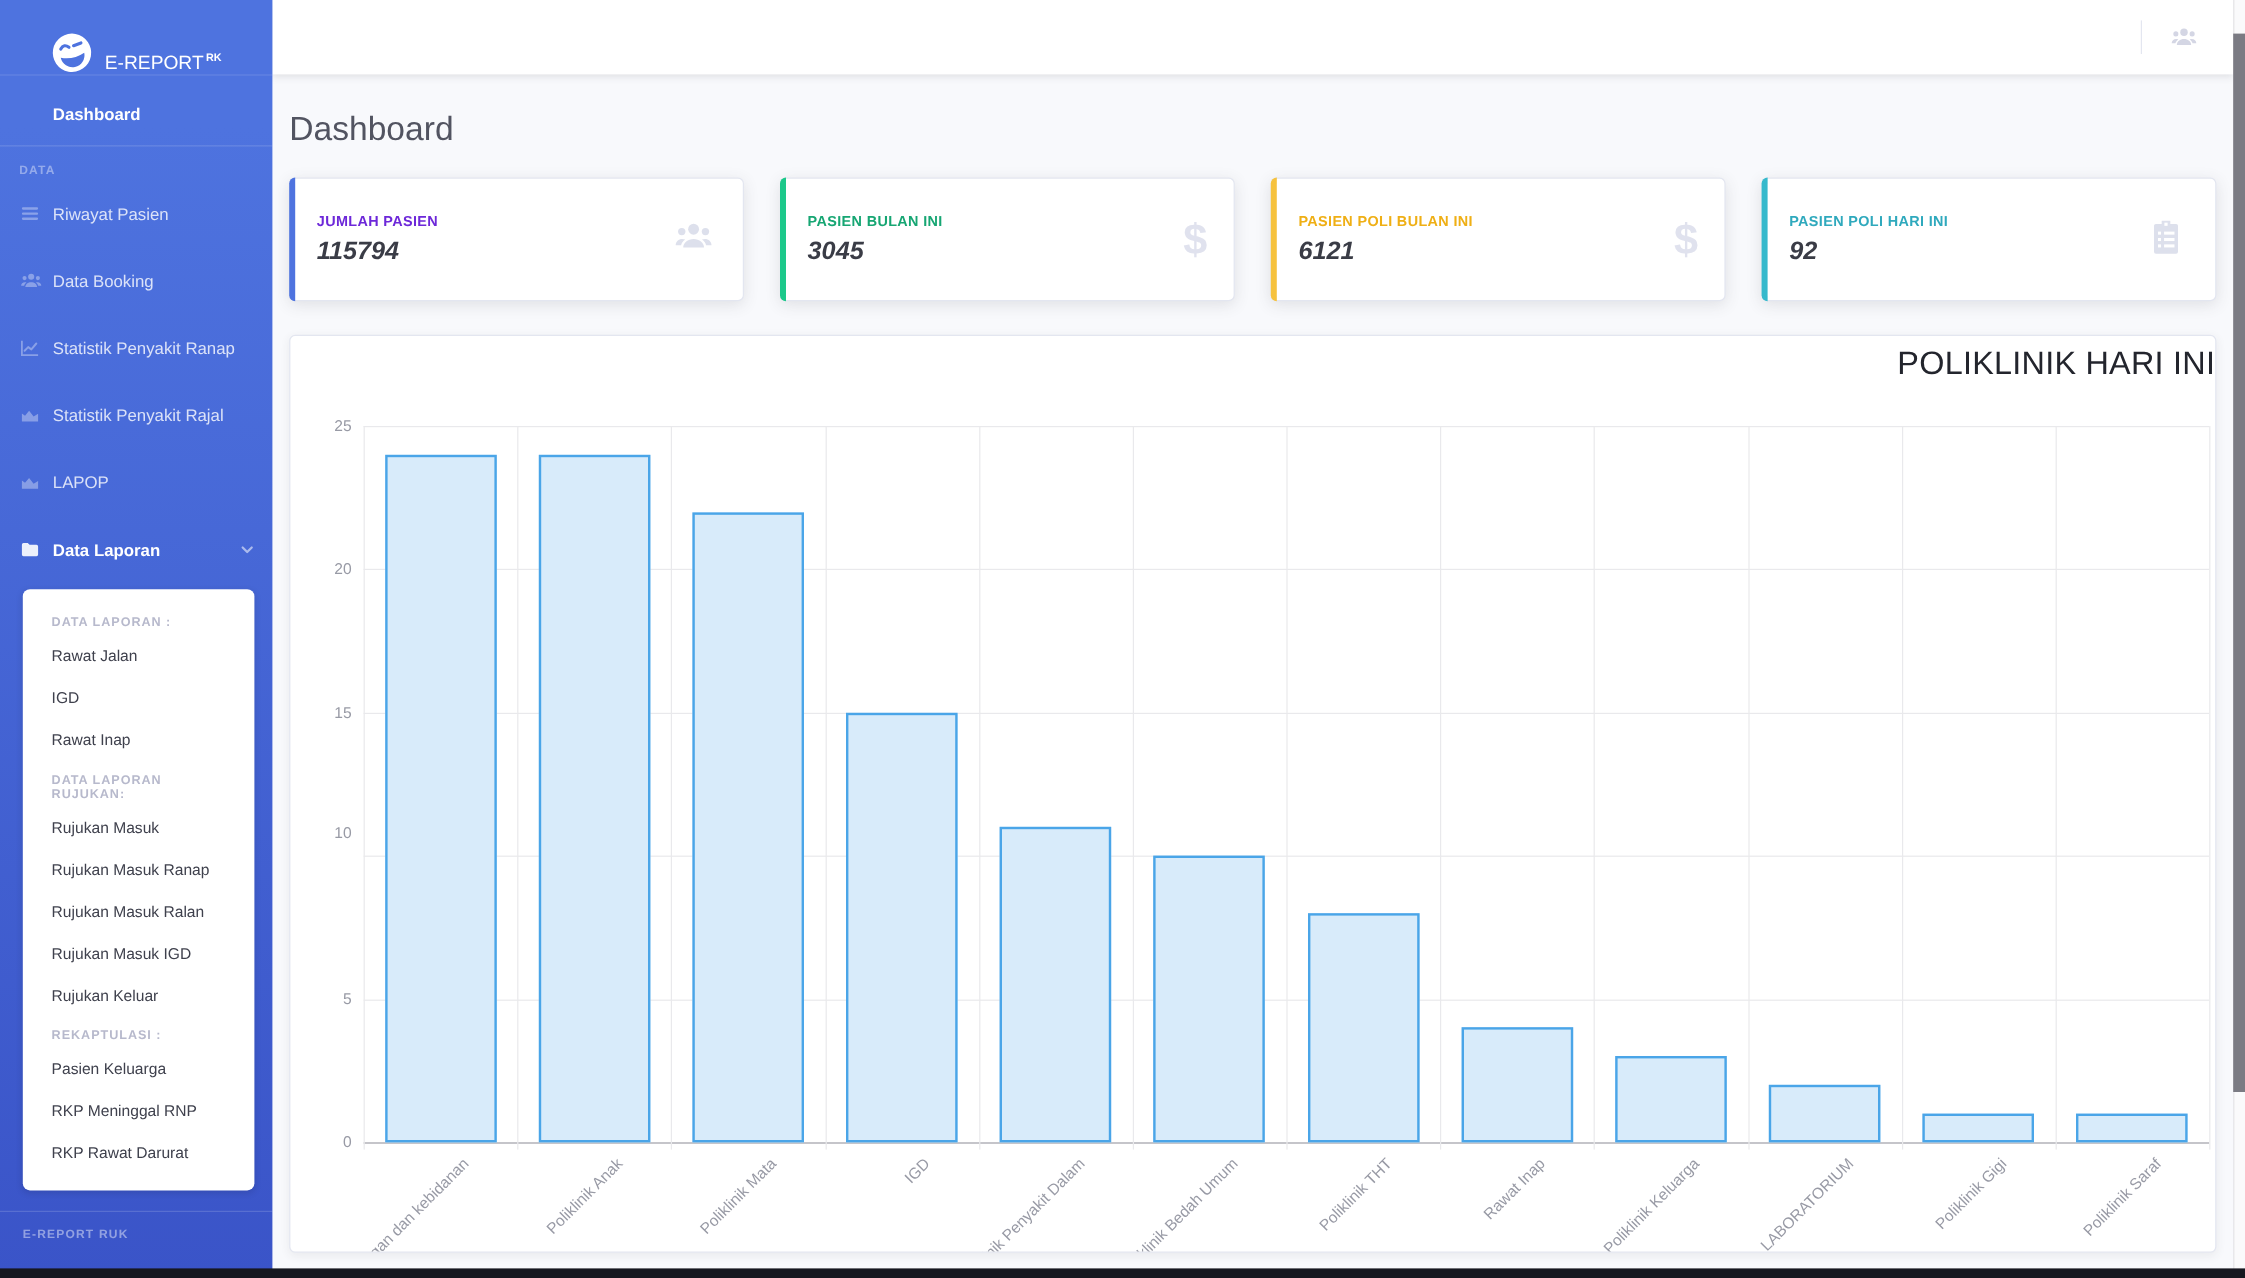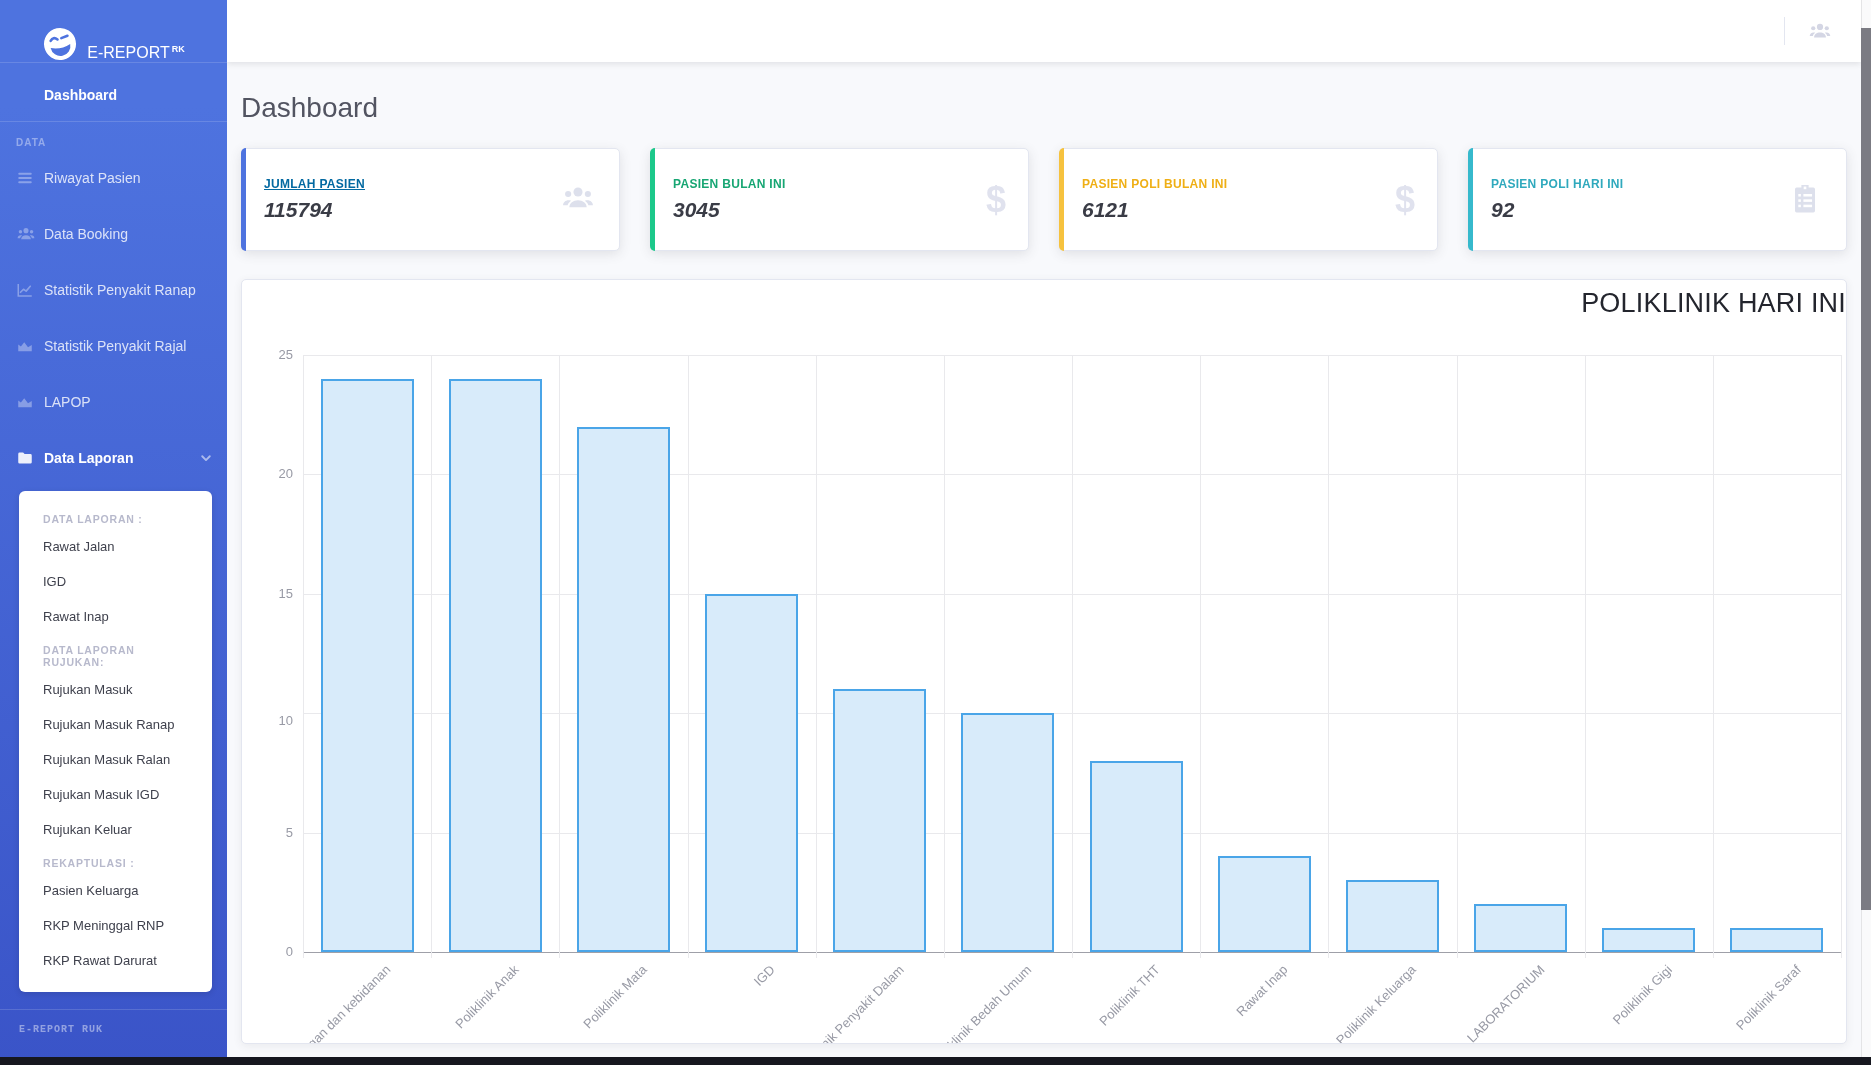--- a/index.html
+++ b/index.html
@@ -46,21 +46,21 @@
   .submenu-header {
     font-size: 10.5px; font-weight: bold; color: #b7b9cc;
     letter-spacing: 0.8px; padding: 10px 24px 4px 24px; text-transform: uppercase;
   }
   .submenu-item {
     font-size: 13px; color: #3f414d; padding: 10px 24px; cursor: pointer;
   }
   .sidebar-footer-divider { margin-top: 17px; }
   .sidebar-footer-heading {
     font-size: 10px; font-weight: bold; letter-spacing: 1px;
-    color: rgba(255,255,255,0.45); padding: 14px 0 0 19px; text-transform: uppercase; font-family: Liberation Mono, monospace;
+    color: rgba(255,255,255,0.45); padding: 14px 0 0 19px; text-transform: uppercase;
   }
 
   
   #topbar {
     position: absolute; left: 227px; top: 0; right: 10px; height: 62px;
     background: #fff; box-shadow: 0 2px 6px rgba(58,59,69,0.13); z-index: 5;
   }
   .topbar-divider {
     position: absolute; right: 76px; top: 17px; width: 1px; height: 28px; background: #e3e6f0;
   }
@@ -238,21 +238,21 @@
         </svg></span>
   </span>
 </header>
 
 <main id="content">
   <h1 class="page-title">Dashboard</h1>
 
   <div class="cards-row" id="cards-row">
       <div class="stat-card" style="--accent: #4e73df;">
         <div class="stat-info">
-          <div class="stat-label" style="color: #0369a1; text-decoration: underline;">JUMLAH PASIEN</div>
+          <div class="stat-label" style="color: #6d28d9;">JUMLAH PASIEN</div>
           <div class="stat-value">115794</div>
         </div>
         <div class="stat-icon"><svg viewBox="0 0 24 24" width="38" height="32" fill="currentColor">
             <circle cx="12" cy="7.5" r="3.4"></circle>
             <path d="M5.5 19c0-3.2 2.9-5.4 6.5-5.4s6.5 2.2 6.5 5.4z"></path>
             <circle cx="4.6" cy="9" r="2.3"></circle>
             <path d="M.8 17.5c0-2.3 1.8-3.9 4.1-3.9.7 0 1.3.1 1.9.4-1.5 1.1-2.4 2.4-2.6 3.5z"></path>
             <circle cx="19.4" cy="9" r="2.3"></circle>
             <path d="M23.2 17.5c0-2.3-1.8-3.9-4.1-3.9-.7 0-1.3.1-1.9.4 1.5 1.1 2.4 2.4 2.6 3.5z"></path>
           </svg></div>
@@ -290,21 +290,21 @@
     </div>
 
   <section id="chart-card">
     <h2 class="chart-title">POLIKLINIK HARI INI</h2>
     <div id="plot">
         <div class="h-grid axis-line" style="top: 597px;"></div>
         <div class="y-tick" style="top: 589px;">0</div>
         <div class="h-grid" style="top: 477.6px;"></div>
         <div class="y-tick" style="top: 469.6px;">5</div>
         <div class="h-grid" style="top: 358.2px;"></div>
-        <div class="y-tick" style="top: 358px;">10</div>
+        <div class="y-tick" style="top: 331px;">10</div>
         <div class="h-grid" style="top: 238.8px;"></div>
         <div class="y-tick" style="top: 230.8px;">15</div>
         <div class="h-grid" style="top: 119.4px;"></div>
         <div class="y-tick" style="top: 111.4px;">20</div>
         <div class="h-grid" style="top: 0px;"></div>
         <div class="y-tick" style="top: -8px;">25</div>
         <div class="v-grid" style="left: 0px;"></div>
         <div class="v-grid" style="left: 128.167px;"></div>
         <div class="v-grid" style="left: 256.333px;"></div>
         <div class="v-grid" style="left: 384.5px;"></div>

